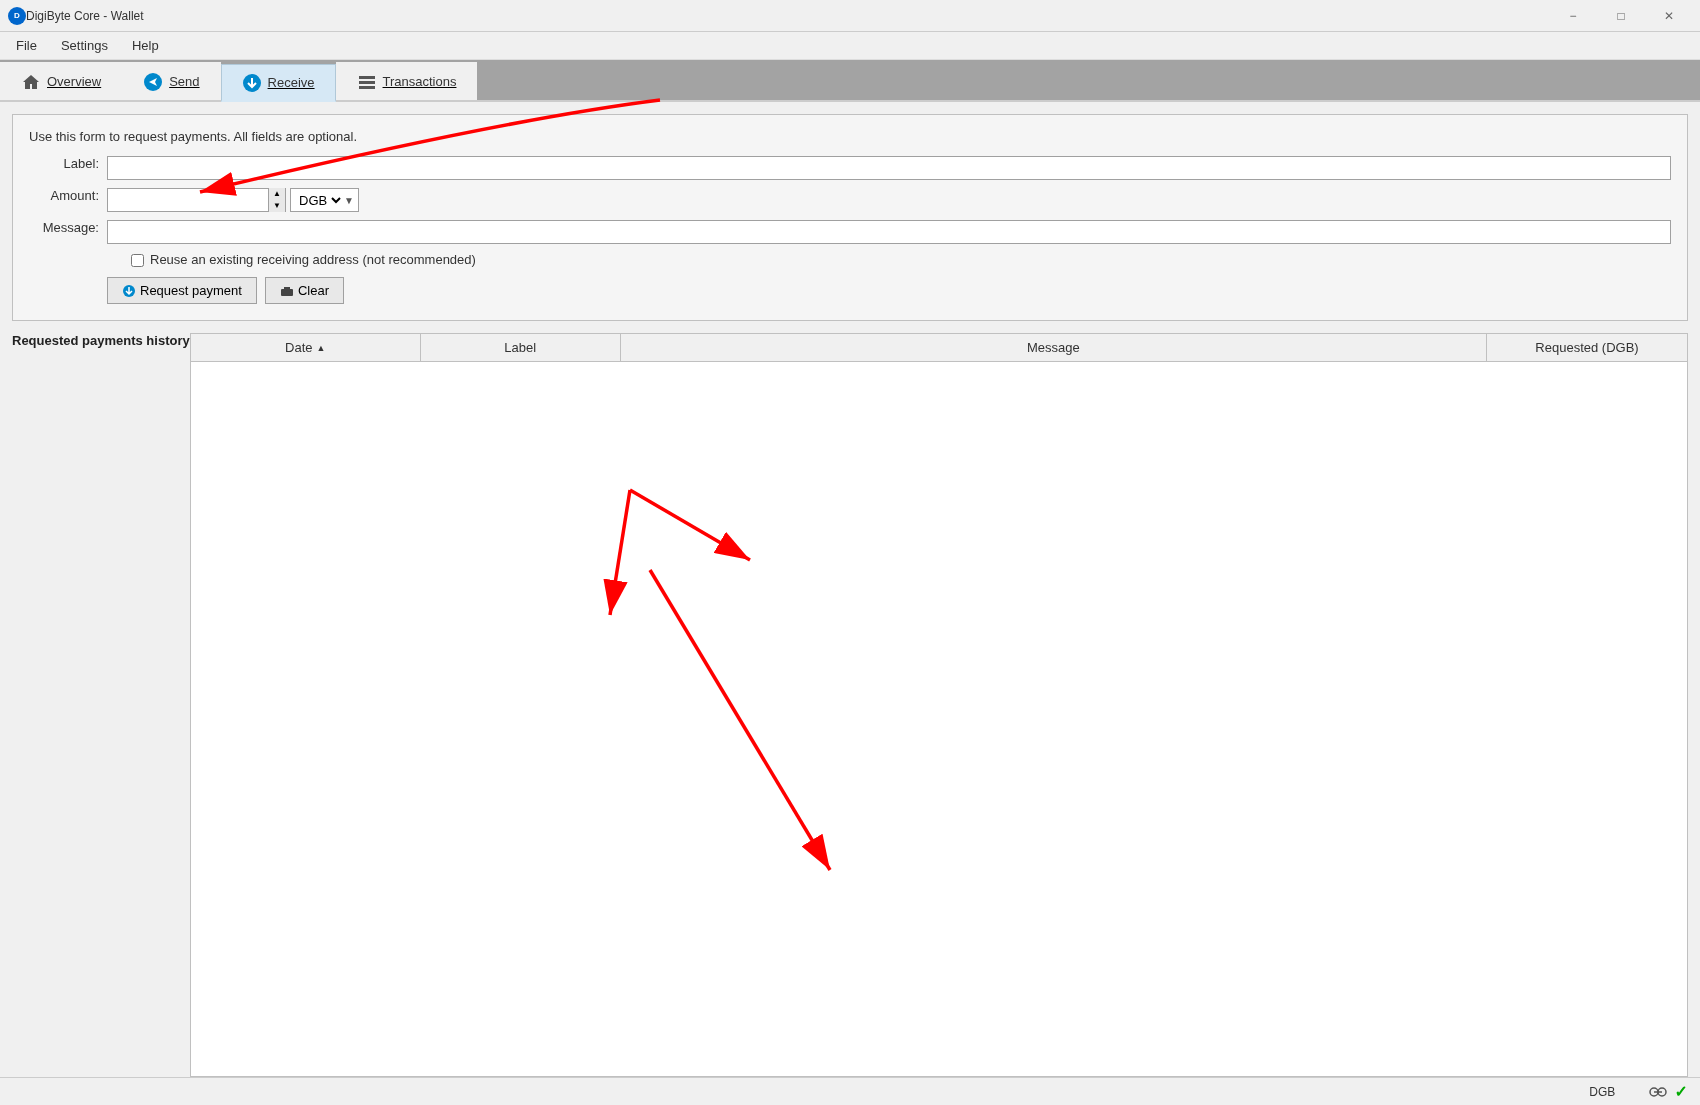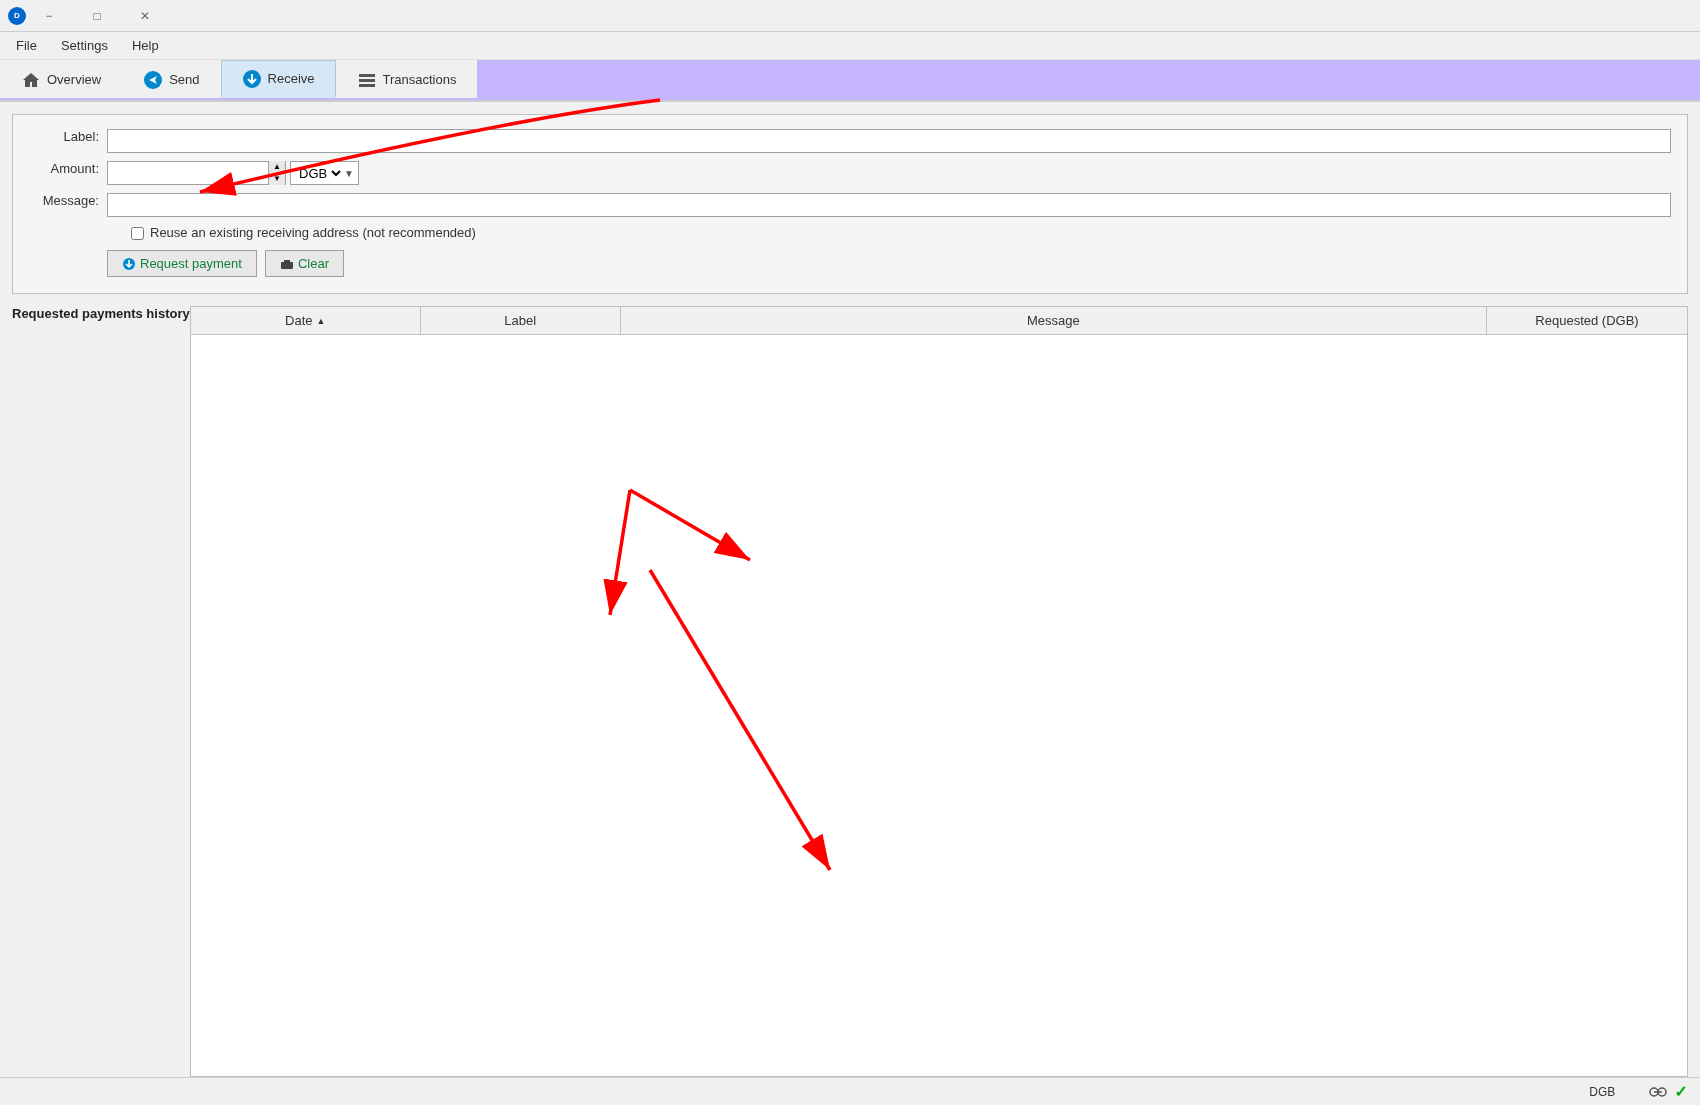--- a/index.html
+++ b/index.html
@@ -58,27 +58,28 @@
     }
     .menu-item {
       padding: 4px 12px;
       cursor: pointer;
       font-size: 13px;
       color: #333;
     }
 
     
     .tabbar {
-      background: #c4b5fd;
+      background: #a3a3a3;
       height: 42px;
       display: flex;
-      align-items: flex-start;
+      align-items: flex-end;
       padding: 0 0;
       border-bottom: 2px solid #ccc;
       flex-shrink: 0;
+      text-decoration: underline;
     }
     .tab {
       display: flex;
       align-items: center;
       gap: 6px;
       padding: 8px 20px;
       cursor: pointer;
       font-size: 13px;
       color: #333;
       border: 1px solid transparent;
@@ -212,21 +213,21 @@
     }
     .btn {
       display: flex;
       align-items: center;
       gap: 4px;
       padding: 5px 14px;
       border: 1px solid #a0a0a0;
       background: #e8e8e8;
       cursor: pointer;
       font-size: 13px;
-      color: #15803d;
+      color: #000000;
     }
 
     
     .history-section {
       margin: 0 12px;
       flex: 1;
       display: flex;
       flex-direction: row;
       overflow: hidden;
     }
@@ -322,20 +323,21 @@
       font-weight: bold;
     }
   </style>
 </head>
 <body>
 
 <div class="titlebar">
   <div class="dgb-logo">
     <span style="font-size:8px;font-weight:bold;">D</span>
   </div>
+  <span class="titlebar-title">DigiByte Core - Wallet</span>
   <div class="titlebar-controls">
     <button class="titlebar-btn">−</button>
     <button class="titlebar-btn">□</button>
     <button class="titlebar-btn close">✕</button>
   </div>
 </div>
 
 <div class="menubar">
   <div class="menu-item">File</div>
   <div class="menu-item">Settings</div>
@@ -373,20 +375,21 @@
       <rect x="2" y="9" width="16" height="3" fill="#555"></rect>
       <rect x="2" y="14" width="16" height="3" fill="#555"></rect>
     </svg>
     <span>Transactions</span>
   </div>
 </div>
 
 <div class="main-content">
 
   <div class="form-panel">
+    <div class="form-description">Use this form to request payments. All fields are optional.</div>
 
     <div class="form-row">
       <span class="form-label">Label:</span>
       <input class="form-input" type="text" value="" style="">
     </div>
 
     <div class="form-row">
       <span class="form-label">Amount:</span>
       <div class="amount-input-wrap">
         <input class="amount-input" type="text" value="" style="">

